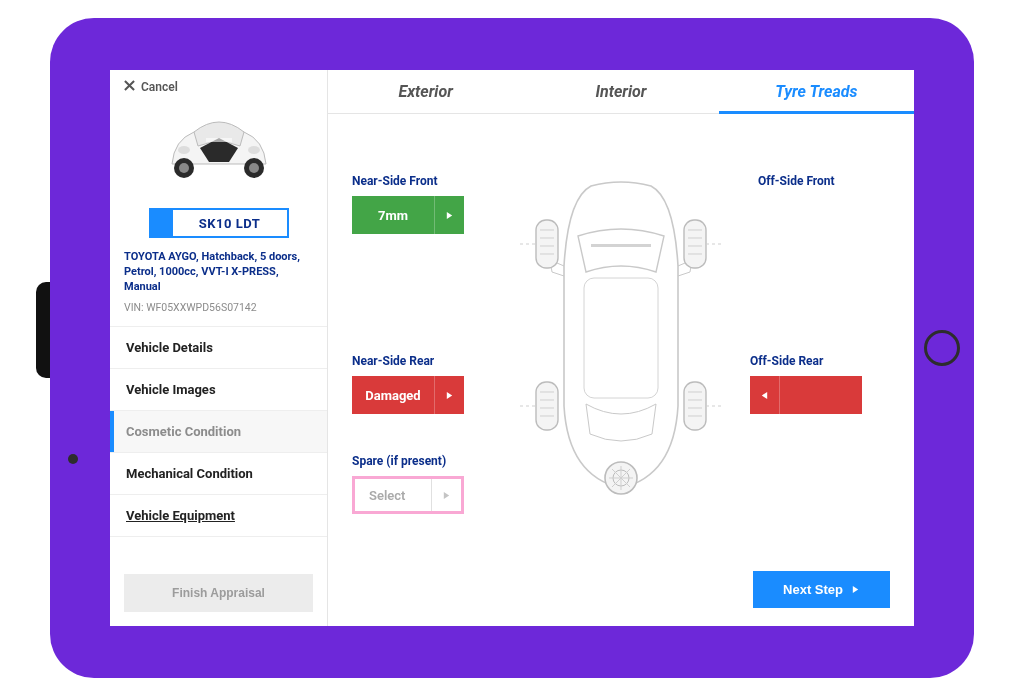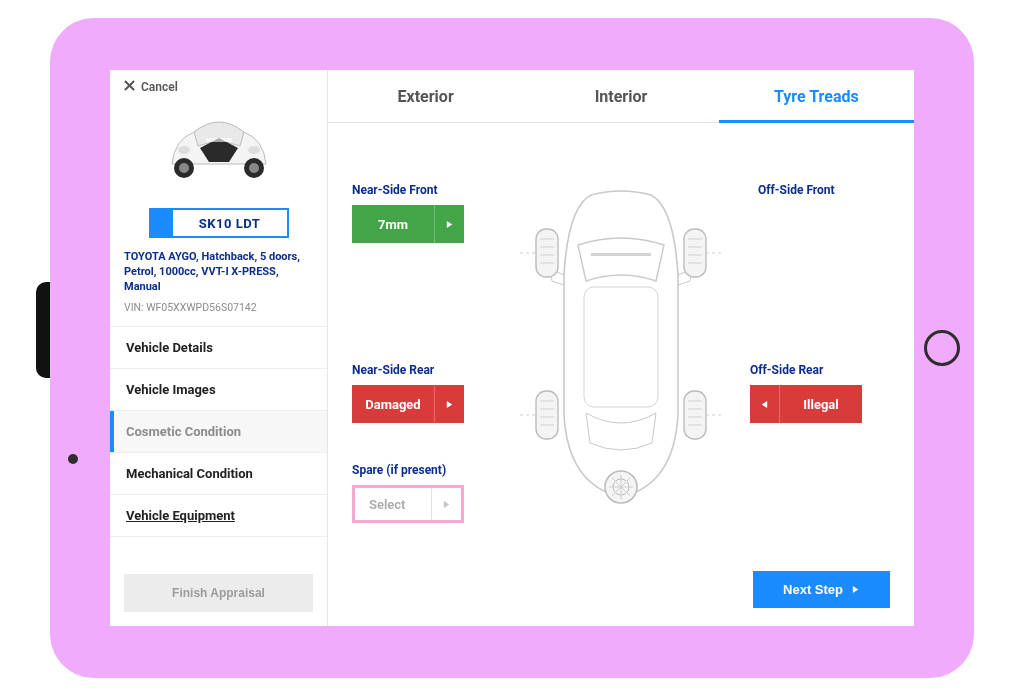--- a/index.html
+++ b/index.html
@@ -7,21 +7,21 @@
     font-family: -apple-system, BlinkMacSystemFont, "Segoe UI", Roboto, Arial, sans-serif;
     background: #fff;
     width: 1024px;
     height: 700px;
     overflow: hidden;
   }
   .tablet-frame {
     position: absolute;
     top: 18px; left: 50px;
     width: 924px; height: 660px;
-    background: #f0abfc;
+    background: #6d28d9;
     border-radius: 44px;
     padding: 52px 60px;
   }
   .side-notch {
     position: absolute;
     left: -14px; top: 40%;
     width: 14px; height: 96px;
     background: #111;
     border-radius: 10px 0 0 10px;
   }
@@ -114,21 +114,22 @@
     width: 100%; padding: 12px 0;
     background: #ececec; color: #9c9c9c;
     border: none; font-size: 12px; font-weight: 700;
     cursor: not-allowed;
   }
   
   .main { flex: 1; display: flex; flex-direction: column; }
   .tabs {
     display: flex;
     border-bottom: 1px solid #e5e5e5;
-    height: 53px;
+    height: 44px;
+    font-style: italic;
   }
   .tab {
     flex: 1;
     display: flex; align-items: center; justify-content: center;
     font-size: 16px; font-weight: 700;
     color: #555;
     cursor: pointer;
     position: relative;
   }
   .tab.active { color: #1a8cff; }
@@ -340,21 +341,20 @@
                 <svg class="chev" viewBox="0 0 10 10">
                   <path d="M2 1 L8 5 L2 9 Z" fill="#fff"></path>
                 </svg>
               </div>
           </div>
         </div>
 
         <div class="tyre-block" style="right:24px; top:240px;">
           <div class="tyre-label">Off-Side Rear</div>
           <div class="tyre-value right red">
-            <div class="tv-text">Illegal</div>
             <div class="tv-arrow">
                 <svg class="chev" viewBox="0 0 10 10">
                   <path d="M8 1 L2 5 L8 9 Z" fill="#fff"></path>
                 </svg>
               </div>
           </div>
         </div>
 
         <div class="tyre-block" style="left:24px; top:340px;">
           <div class="tyre-label">Spare (if present)</div>

